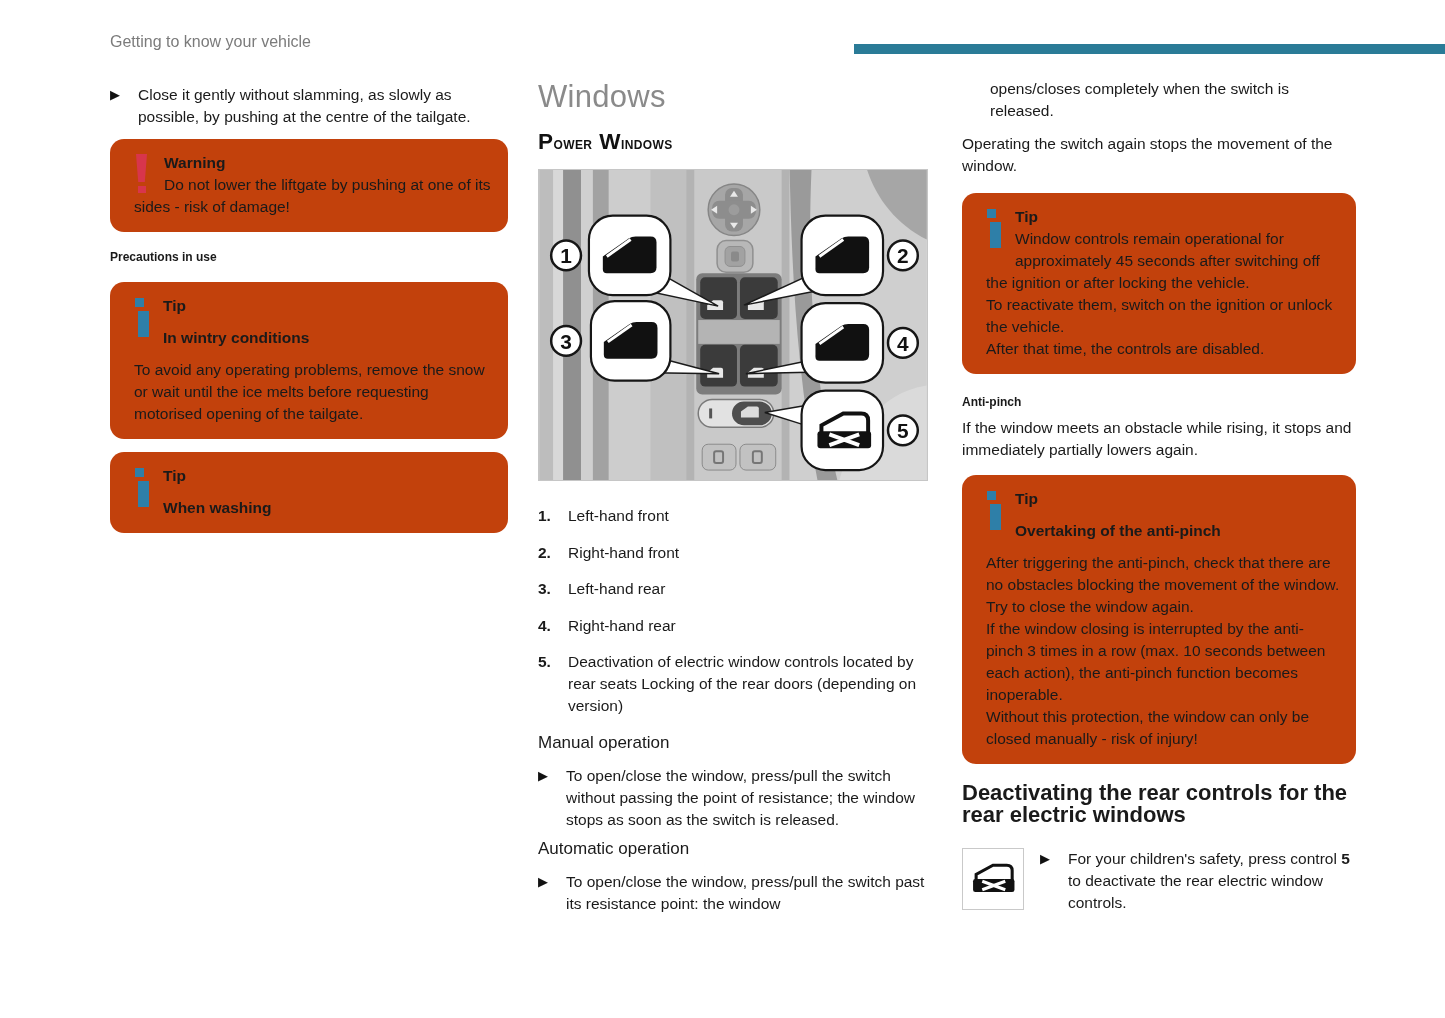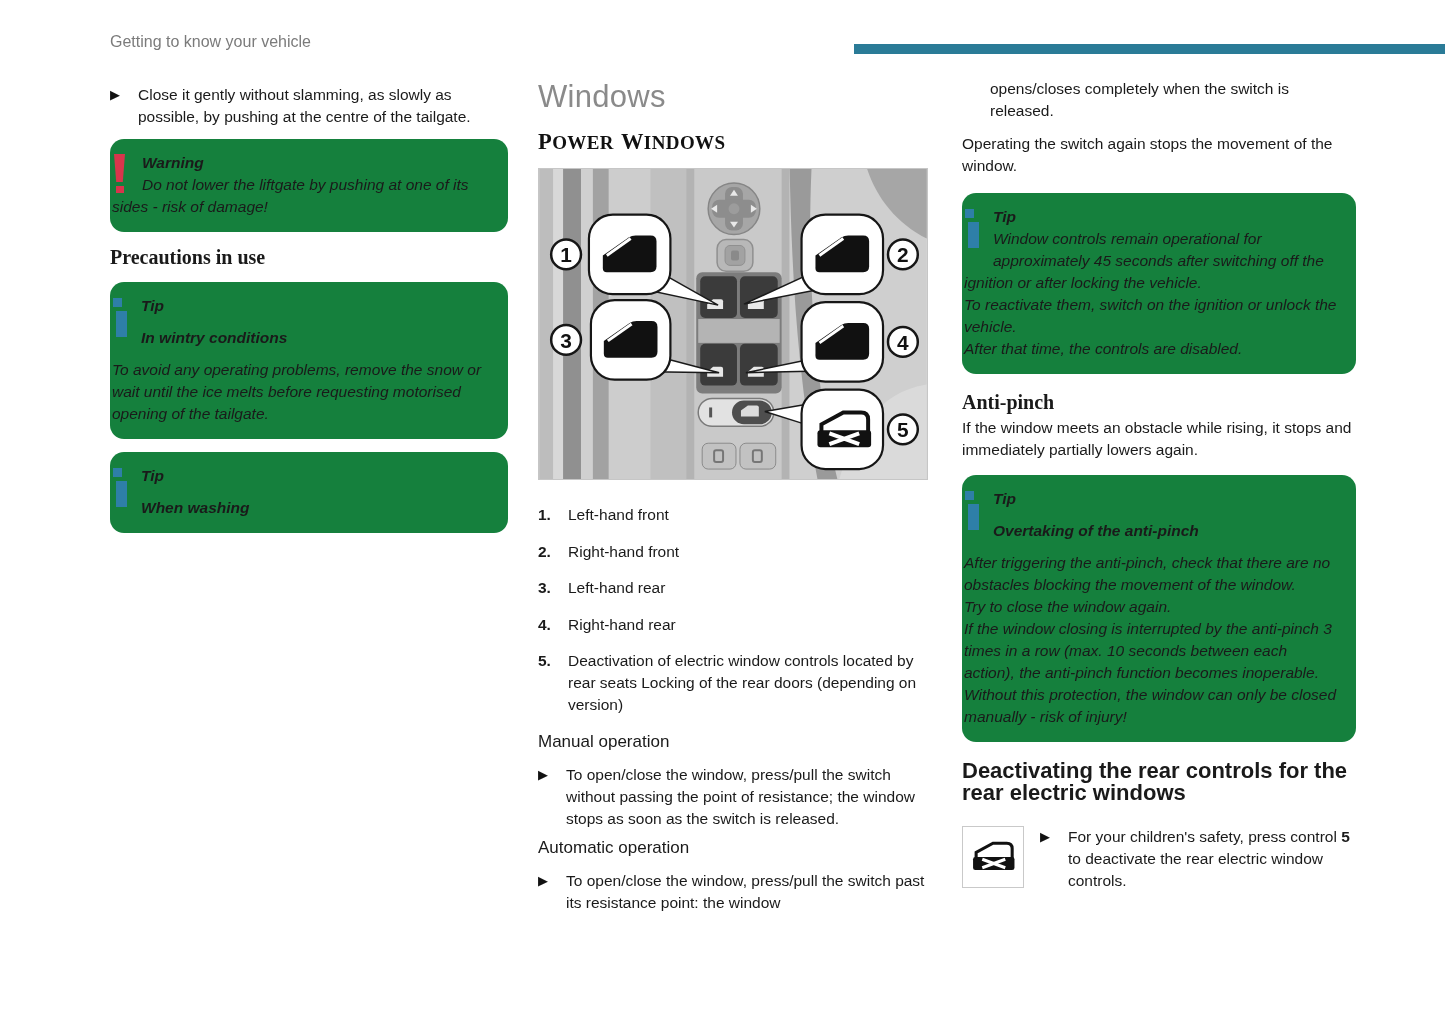--- a/index.html
+++ b/index.html
@@ -13,41 +13,41 @@
 
   .col { position:absolute; top:78px; font-size:15.5px; line-height:22px; }
   .col-left  { left:110px; width:398px; }
   .col-mid   { left:538px; width:390px; }
   .col-right { left:962px; width:394px; }
 
   .bullet { display:flex; margin-top:6px; }
   .bullet .arrow { flex:0 0 28px; font-size:13px; line-height:21px; color:#111; }
   .bullet .btext { flex:1; }
 
-  .graybox { background:#15803d; border-radius:14px; padding:13px 16px 14px 2px; margin-top:10px;font-style:italic; }
+  .graybox { background:#c2410c; border-radius:14px; padding:13px 16px 14px 24px; margin-top:10px; }
   .graybox::after { content:""; display:block; clear:both; }
 
   .info-icon { float:left; width:15px; height:41px; margin:3px 13px 2px 1px; }
   .info-dot  { width:9px;  height:9px;  background:#2e7fa8; }
   .info-stem { width:11px; height:26px; background:#2e7fa8; margin-top:4px; margin-left:3px; }
 
   .warn-icon { float:left; width:13px; height:42px; margin:2px 15px 0 2px; }
   .warn-bar  { width:11px; height:28px; background:#d8354c; clip-path:polygon(0 0,100% 0,80% 100%,20% 100%); }
   .warn-dot  { width:8px; height:7px; background:#d8354c; margin:4px 0 0 2px; }
 
   .box-title { font-weight:bold; }
   .box-sub   { font-weight:bold; margin-top:10px; }
   .box-body  { margin-top:10px; }
   .box-body .p { }
 
-  .h-section { font-weight:bold; font-size:20px; line-height:20px; margin-top:15px;font-family:Liberation Serif, serif; }
+  .h-section { font-weight:bold; font-size:12px; line-height:20px; margin-top:15px; }
 
   .title-gray { font-size:31px; line-height:34px; color:#8a8a8a; font-weight:400; letter-spacing:0.3px; margin-top:2px; }
   .sc-heading { margin-top:17px; font-weight:bold; color:#111; }
-  .scword { display:inline-block; text-transform:uppercase; font-size:19px; letter-spacing:0.4px; margin-right:7px;font-family:Liberation Serif, serif; }
+  .scword { display:inline-block; text-transform:uppercase; font-size:12px; letter-spacing:0.4px; margin-right:7px; }
   .scword::first-letter { font-size:22.5px; }
 
   .figure { margin-top:13px; width:390px; height:312px; border:1px solid #c6c6c6; box-sizing:border-box; }
   .figure svg { display:block; width:100%; height:100%; }
 
   .numlist { margin-top:24px; }
   .numitem { display:flex; margin-bottom:14.5px; }
   .numitem .num { flex:0 0 30px; font-weight:bold; }
   .numitem .ntext { flex:1; }
 

